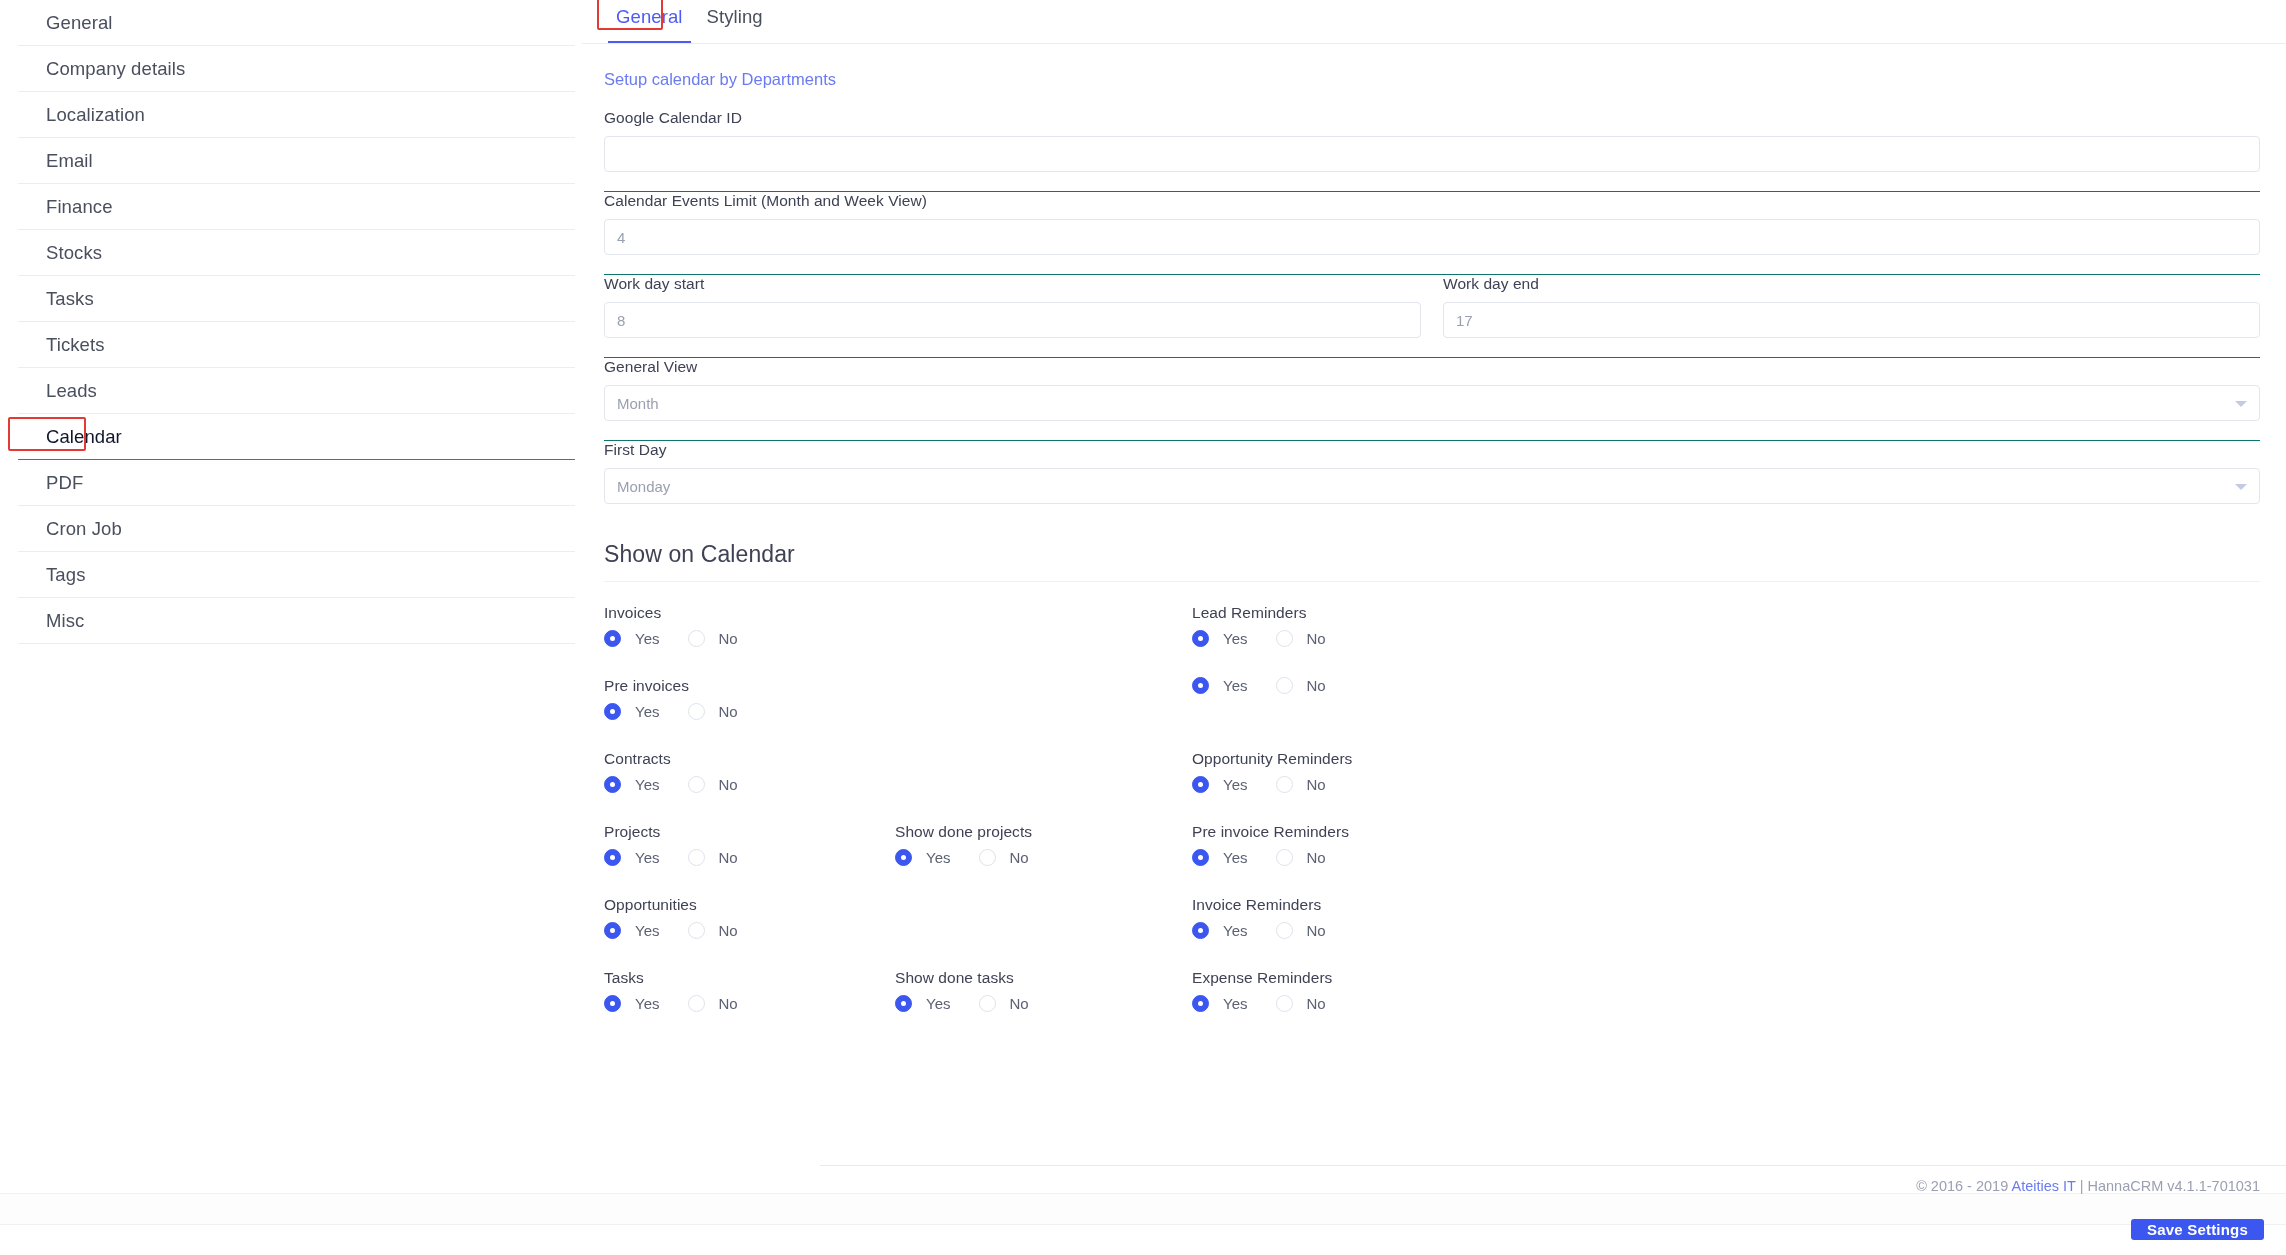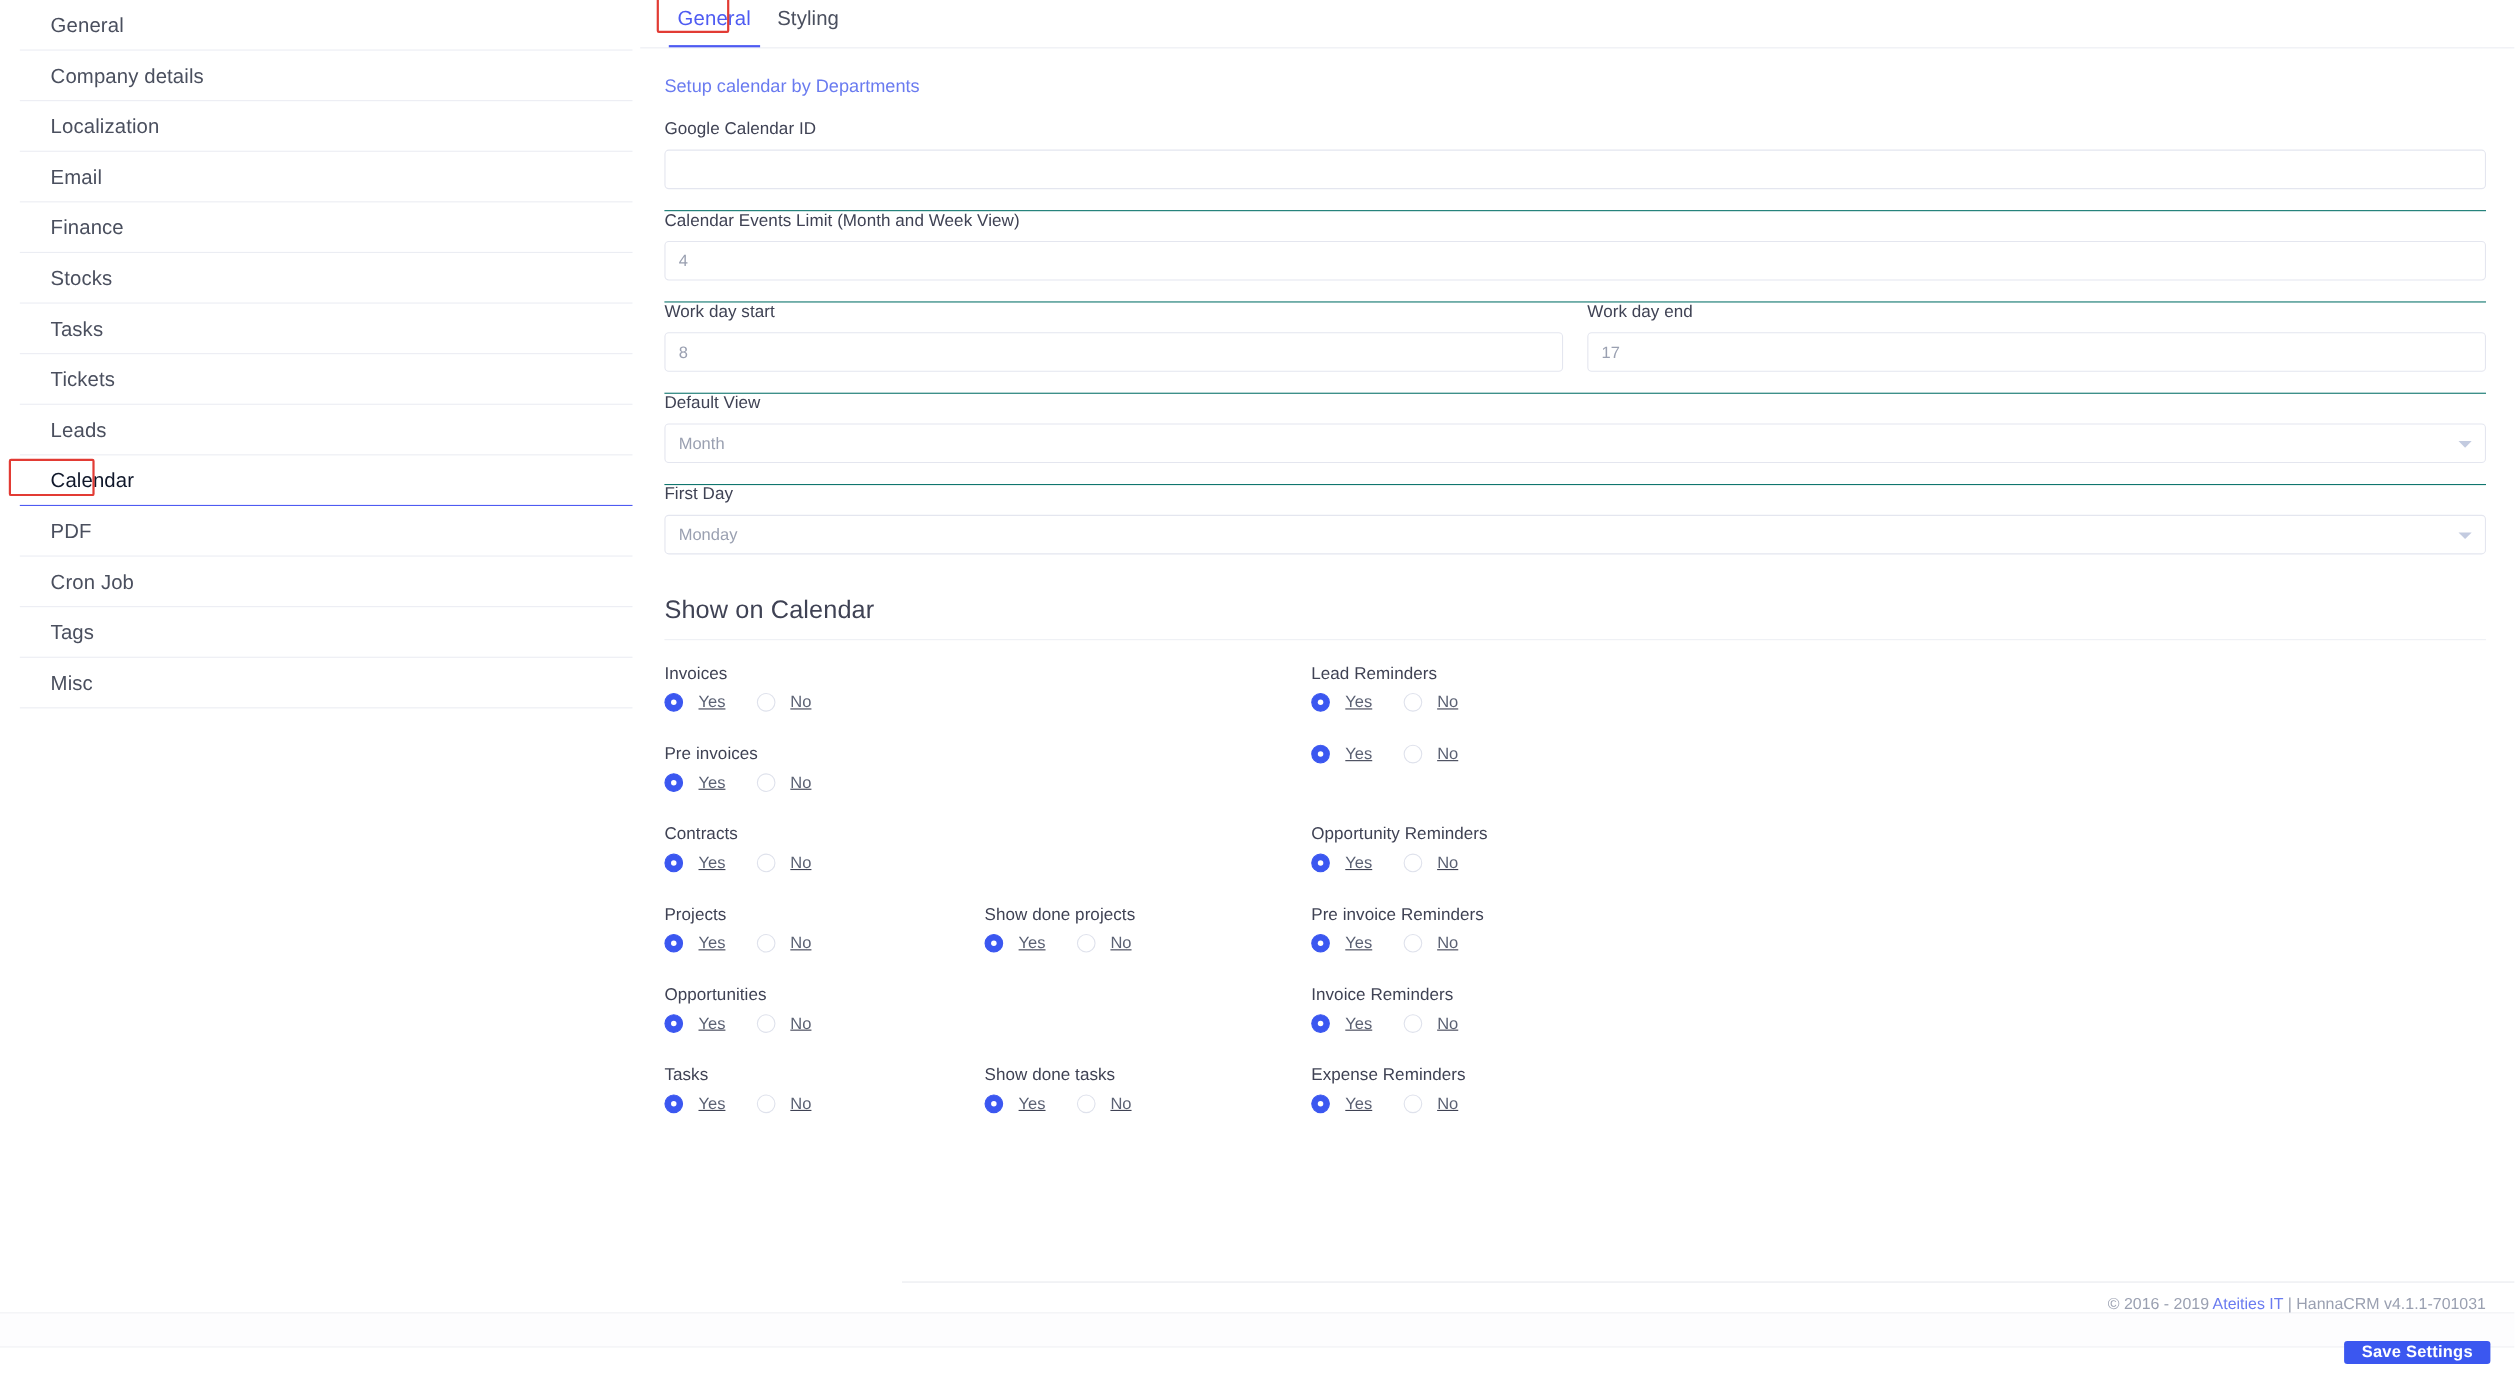--- a/index.html
+++ b/index.html
@@ -154,21 +154,20 @@
     display: block;
     margin-bottom: 8px;
     letter-spacing: .05px;
   }
   .rg-opts { display: flex; align-items: center; }
   .rg-opt {
     display: flex;
     align-items: flex-end;
     cursor: pointer;
     margin-right: 22px;
-    text-decoration: underline;
   }
   .radio {
     width: 17px; height: 17px;
     border-radius: 50%;
     border: 1.5px solid #dfe2ec;
     background: #fff;
     display: inline-block;
     flex: 0 0 17px;
     position: relative;
   }
@@ -317,21 +316,21 @@
             <input class="inp" type="text" placeholder="8" style="">
           </div>
           <div>
             <label class="lbl">Work day end</label>
             <input class="inp" type="text" placeholder="17" style="">
           </div>
         </div>
       </div>
 
       <div class="field-block divided">
-        <label class="lbl">Default View</label>
+        <label class="lbl">General View</label>
         <div class="sel-wrap">
           <input class="inp" type="text" readonly="" placeholder="Month" style="">
           <span class="caret"></span>
         </div>
       </div>
 
       <div class="field-block">
         <label class="lbl">First Day</label>
         <div class="sel-wrap">
           <input class="inp" type="text" readonly="" placeholder="Monday" style="">

